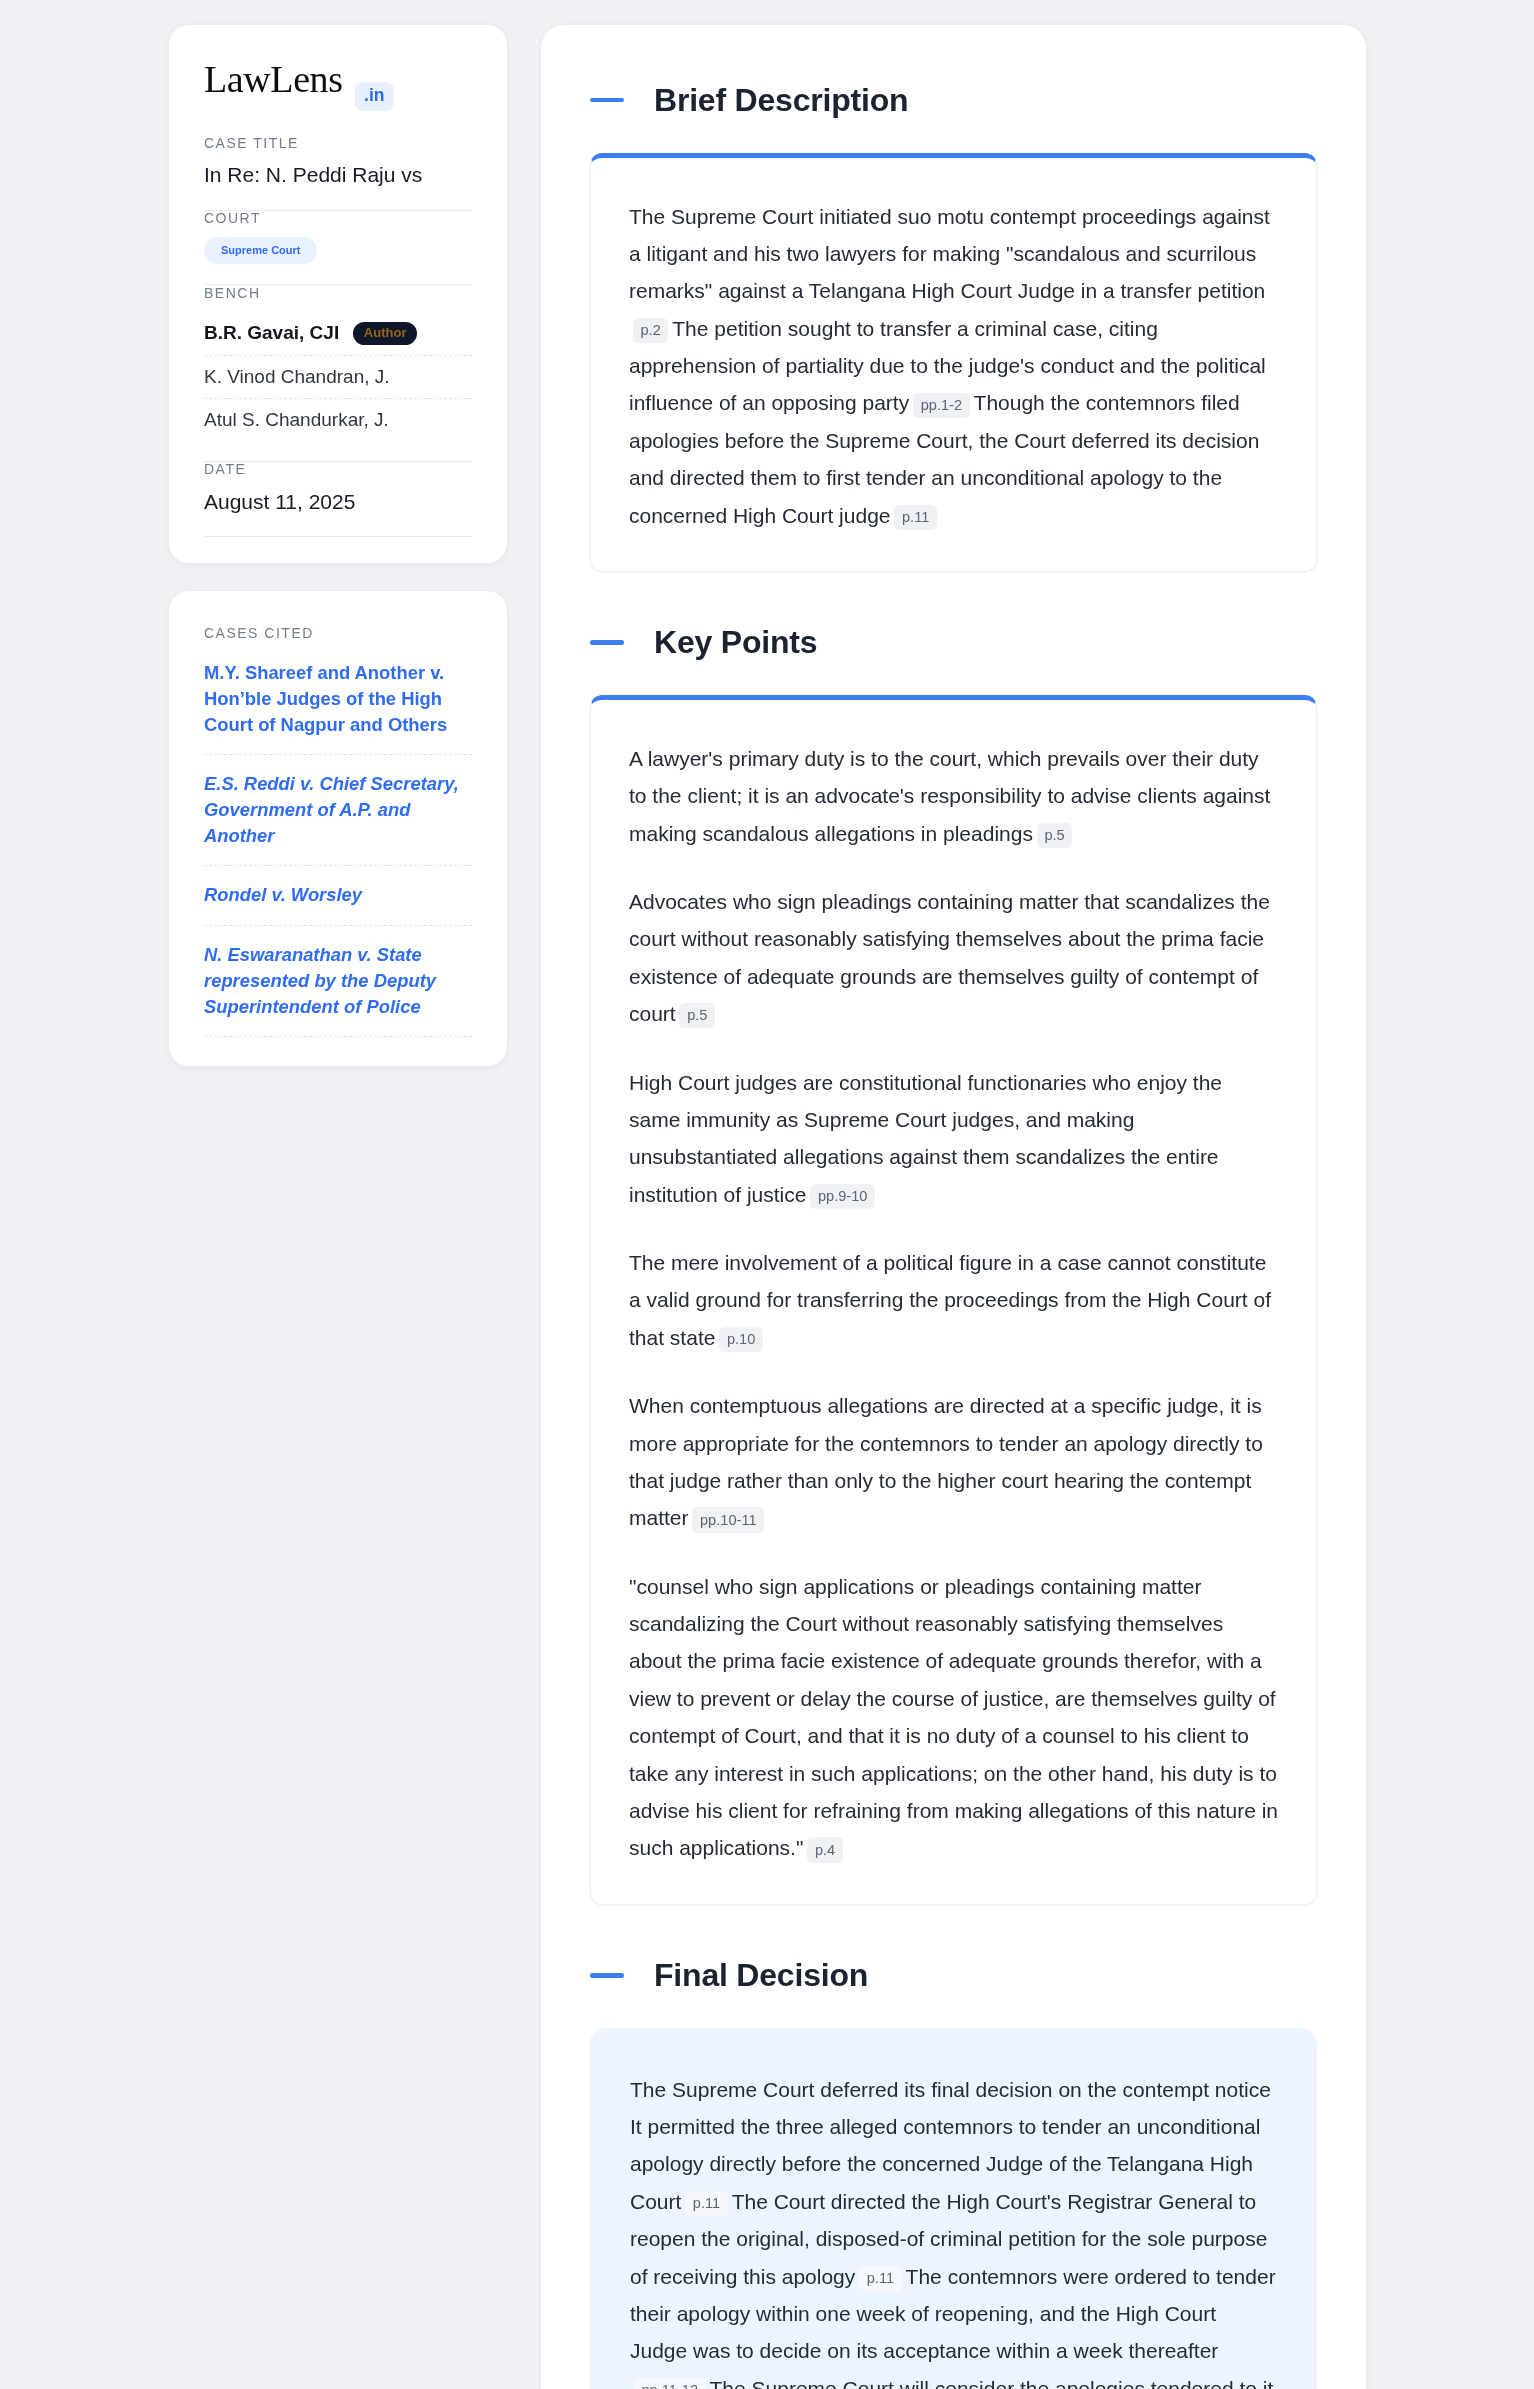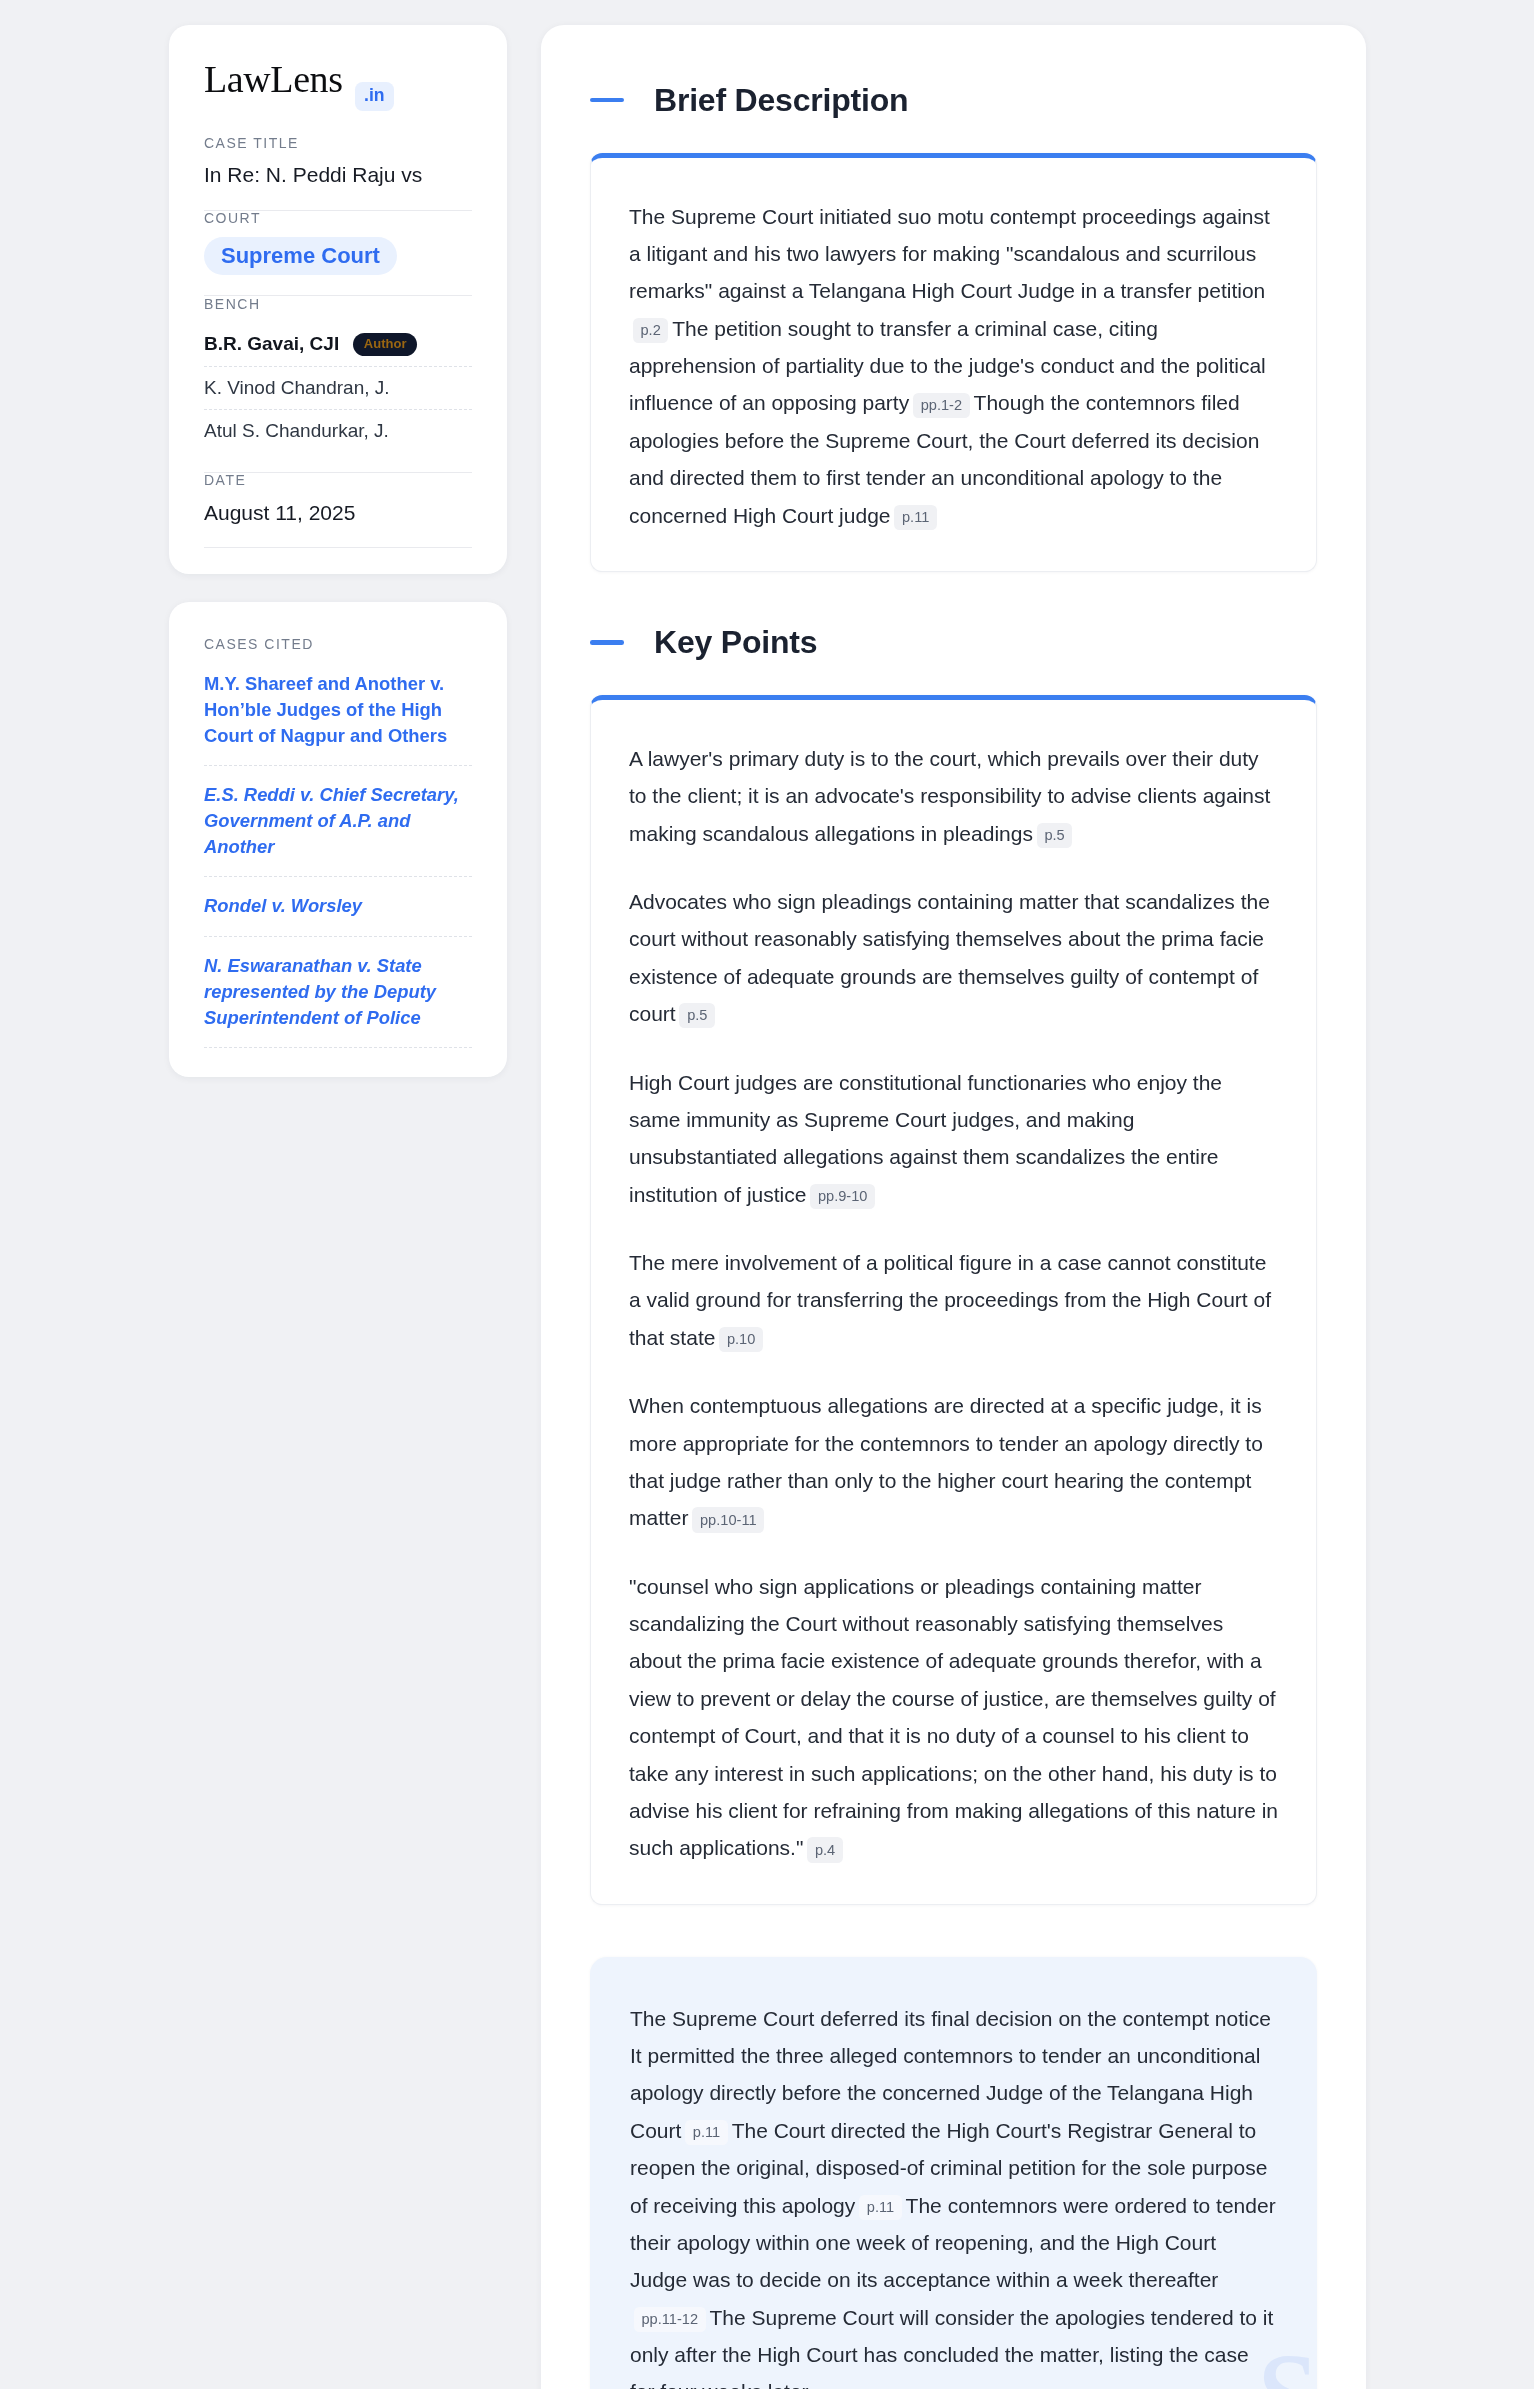--- a/index.html
+++ b/index.html
@@ -79,21 +79,21 @@
   .meta-value {
     font-size: 21px;
     color: #171b24;
     line-height: 1.35;
   }
 
   .court-pill {
     display: inline-block;
     background: #e9f1fe;
     color: #2f6cf0;
-    font-size: 22px;
+    font-size: 11px;
     font-weight: bold;
     padding: 7.7px 17px 8.4px 17px;
     border-radius: 767px;
     line-height: 1;
   }
 
   .judge-row {
     display: flex;
     align-items: center;
     gap: 14px;
@@ -314,20 +314,24 @@
         <p class="para">
           <span>When contemptuous allegations are directed at a specific judge, it is more appropriate for the contemnors to tender an apology directly to that judge rather than only to the higher court hearing the contempt matter</span><span class="pg">pp.10-11</span>
         </p>
         <p class="para">
           <span>"counsel who sign applications or pleadings containing matter scandalizing the Court without reasonably satisfying themselves about the prima facie existence of adequate grounds therefor, with a view to prevent or delay the course of justice, are themselves guilty of contempt of Court, and that it is no duty of a counsel to his client to take any interest in such applications; on the other hand, his duty is to advise his client for refraining from making allegations of this nature in such applications."</span><span class="pg">p.4</span>
         </p>
       </div>
     </section>
 
     <section class="section">
+      <div class="section-head">
+        <span class="section-dash"></span>
+        <h2 class="section-title">Final Decision</h2>
+      </div>
       <div class="content-card decision-card">
         <p class="para">
           <span>The Supreme Court deferred its final decision on the contempt notice It permitted the three alleged contemnors to tender an unconditional apology directly before the concerned Judge of the Telangana High Court</span><span class="pg">p.11</span><span>The Court directed the High Court's Registrar General to reopen the original, disposed-of criminal petition for the sole purpose of receiving this apology</span><span class="pg">p.11</span><span>The contemnors were ordered to tender their apology within one week of reopening, and the High Court Judge was to decide on its acceptance within a week thereafter</span><span class="pg">pp.11-12</span><span>The Supreme Court will consider the apologies tendered to it only after the High Court has concluded the matter, listing the case for four weeks later</span>
         </p>
         <span class="watermark">§</span>
       </div>
     </section>
 
   </main>
 </div>

